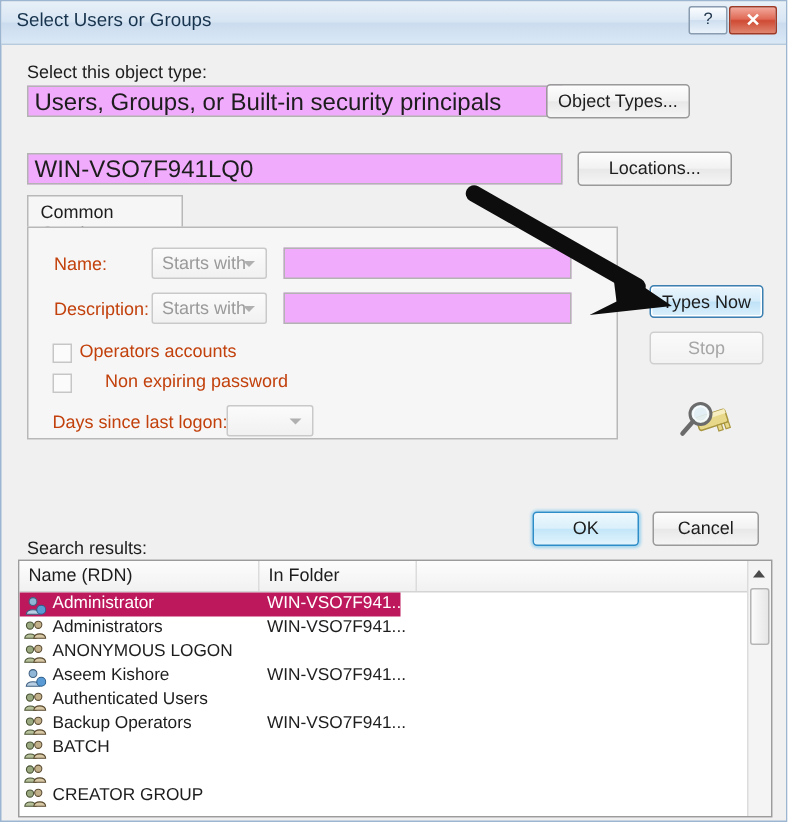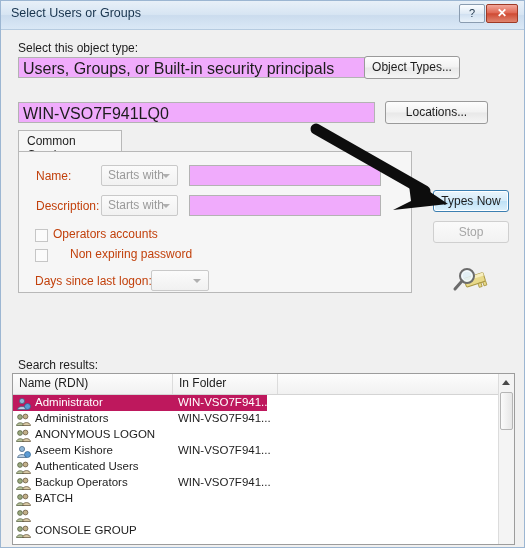--- a/index.html
+++ b/index.html
@@ -255,20 +255,22 @@
       <rect x="14" y="13" width="20" height="9" rx="1.5" fill="#e8d98a" stroke="#a8953f" stroke-width="1"></rect>
       <rect x="26" y="22" width="3" height="4" fill="#e8d98a" stroke="#a8953f" stroke-width="0.8"></rect>
       <rect x="31" y="22" width="3" height="4" fill="#e8d98a" stroke="#a8953f" stroke-width="0.8"></rect>
       <rect x="14" y="13" width="20" height="3" fill="#f6eec0"></rect>
     </g>
     <circle cx="16" cy="13" r="7" fill="#dfeef6" fill-opacity="0.85" stroke="#6b6b6b" stroke-width="2"></circle>
     <circle cx="16" cy="13" r="5" fill="none" stroke="#ffffff" stroke-width="1" stroke-opacity="0.8"></circle>
     <line x1="11" y1="18" x2="4" y2="26" stroke="#6b6b6b" stroke-width="3" stroke-linecap="round"></line>
   </svg>
 
+  <div class="btn btn-default" style="left:354px; top:340px; width:71px; height:23px; line-height:21px;">OK</div>
+  <div class="btn" style="left:434px; top:340px; width:71px; height:23px; line-height:21px;">Cancel</div>
 
   <div class="lbl" id="results-label">Search results:</div>
 
   <div id="list">
     <div id="list-header">
       <div class="hdr-cell" style="left:0; width:160px;">Name (RDN)</div>
       <div class="hdr-cell" style="left:160px; width:105px;">In Folder</div>
       <div class="hdr-cell" style="left:265px; width:221px; border-right:none;"></div>
     </div>
     <div id="rows">
@@ -349,21 +351,21 @@
             </svg></span>
           <span class="folder"></span>
         </div>
         <div class="row">
           <span class="ico"><svg viewBox="0 0 15 13">
               <circle cx="4" cy="4" r="2.4" fill="#9aa97f" stroke="#4a5434" stroke-width="0.7"></circle>
               <circle cx="9.5" cy="3.5" r="2.4" fill="#c2b08a" stroke="#5a4a30" stroke-width="0.7"></circle>
               <path d="M0.5 12.5 C1 8.8 7.5 8.8 8 12.5 Z" fill="#b6c199" stroke="#4a5434" stroke-width="0.7"></path>
               <path d="M6.5 12.5 C7 8.6 14 8.6 14.5 12.5 Z" fill="#d8c9a6" stroke="#5a4a30" stroke-width="0.7"></path>
             </svg></span>
-          <span class="name">CONSOLE GROUP</span>
+          <span class="name">CREATOR GROUP</span>
           <span class="folder"></span>
         </div>
       </div>
     <div id="vscroll">
       <div class="sb-arrow" id="sb-up"></div>
       <div id="vthumb"></div>
     </div>
   </div>
 
   <svg id="arrow-overlay">

